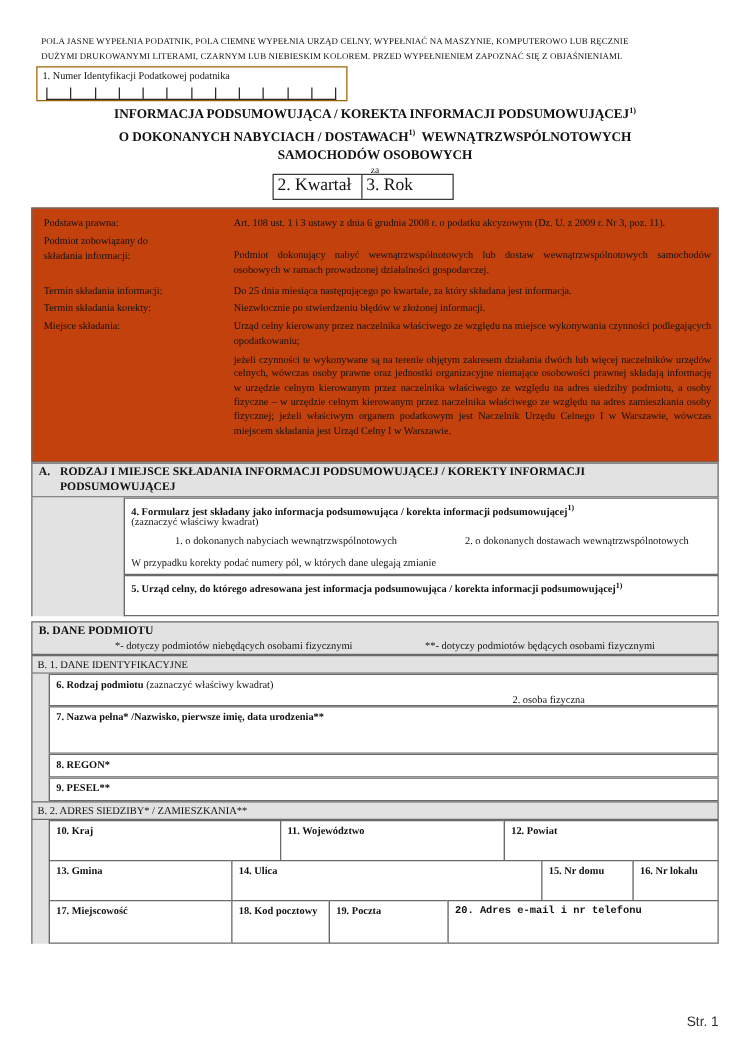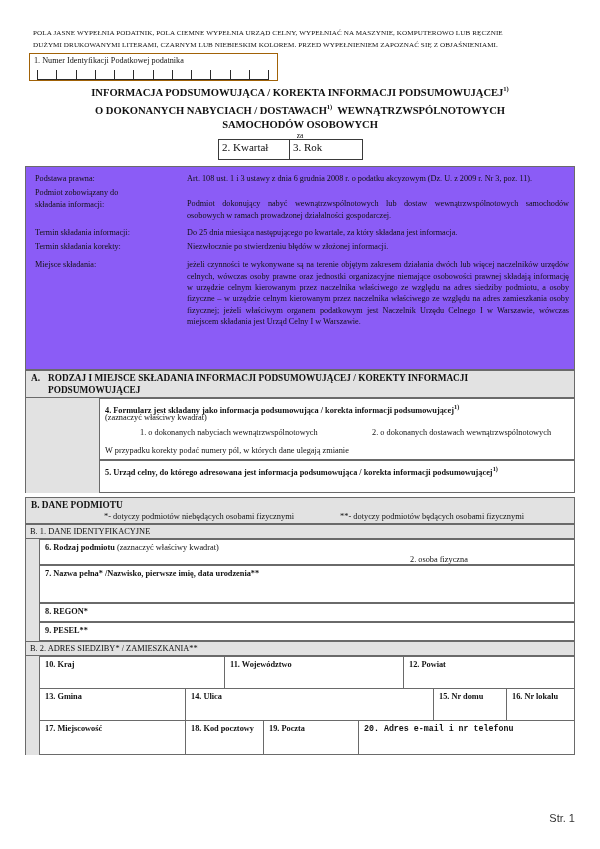--- a/index.html
+++ b/index.html
@@ -101,34 +101,34 @@
     top: 139px;
     width: 145px;
     height: 21px;
     border: 1px solid #3a3a3a;
     box-sizing: border-box;
     display: flex;
   }
   .qy-table > div {
     box-sizing: border-box;
     padding: 1px 3px;
-    font-size: 11px;
+    font-size: 14px;
   }
   .qy-q { width: 71px; border-right: 1px solid #3a3a3a; }
   .qy-y { flex: 1; }
 
   
   .legal {
     position: absolute;
     left: 25px;
     top: 166px;
     width: 550px;
     height: 204px;
     border: 1px solid #6a6a6a;
-    background: #8b5cf6;
+    background: #c2410c;
     box-sizing: border-box;
   }
   .legal-inner {
     position: absolute;
     left: 9px;
     top: 6px;
     width: 534px;
     font-size: 8.2px;
     line-height: 11.3px;
   }
@@ -284,20 +284,21 @@
 
       <div class="lrow">
         <span class="lterm">Termin składania korekty:</span>
         <div class="ldesc nj">Niezwłocznie po stwierdzeniu błędów w złożonej informacji.</div>
       </div>
 
       <div class="gap3"></div>
 
       <div class="lrow">
         <span class="lterm">Miejsce składania:</span>
+        <div class="ldesc">Urząd celny kierowany przez naczelnika właściwego ze względu na miejsce wykonywania czynności podlegających opodatkowaniu;</div>
         <div class="ldesc" style="margin-top:4px">jeżeli czynności te wykonywane są na terenie objętym zakresem działania dwóch lub więcej naczelników urzędów celnych, wówczas osoby prawne oraz jednostki organizacyjne niemające osobowości prawnej składają informację w urzędzie celnym kierowanym przez naczelnika właściwego ze względu na adres siedziby podmiotu, a osoby fizyczne – w urzędzie celnym kierowanym przez naczelnika właściwego ze względu na adres zamieszkania osoby fizycznej; jeżeli właściwym organem podatkowym jest Naczelnik Urzędu Celnego I w Warszawie, wówczas miejscem składania jest Urząd Celny I w Warszawie.</div>
       </div>
 
     </div>
   </div>
 
   <div class="sec-bar" style="left:25px; top:370px; width:550px; height:28px;"></div>
   <div class="sec-head-text" style="left:31px; top:372px;">A.</div>
   <div class="sec-head-text" style="left:48px; top:372px; width:524px;">
     <span>RODZAJ I MIEJSCE SKŁADANIA INFORMACJI PODSUMOWUJĄCEJ / KOREKTY INFORMACJI</span><br>
@@ -317,21 +318,21 @@
   </div>
 
   <div class="cell" style="left:99px; top:460px; width:476px; height:33px;">
     <div class="cell-label" style="width:466px; white-space:normal;">
       <span>5. Urząd celny, do którego adresowana jest informacja podsumowująca / korekta informacji podsumowującej</span><sup>1)</sup>
     </div>
   </div>
 
   <div class="sec-bar" style="left:25px; top:497px; width:550px; height:27px;"></div>
   <div class="sec-head-text" style="left:31px; top:499px;">B. DANE PODMIOTU</div>
-  <div class="sec-sub-text" style="left:104px; top:511px;">*- dotyczy podmiotów niebędących osobami fizycznymi</div>
+  <div class="sec-sub-text" style="left:92px; top:511px;">*- dotyczy podmiotów niebędących osobami fizycznymi</div>
   <div class="sec-sub-text" style="left:340px; top:511px;">**- dotyczy podmiotów będących osobami fizycznymi</div>
 
   <div class="sec-bar" style="left:25px; top:524px; width:550px; height:15px;"></div>
   <div class="sec-sub-text" style="left:30px; top:526px;">B. 1. DANE IDENTYFIKACYJNE</div>
 
   <div class="gray-strip" style="left:25px; top:539px; width:15px; height:102px;"></div>
 
   <div class="cell" style="left:39px; top:539px; width:536px; height:26px;">
     <div class="cell-label">
       <span>6. Rodzaj podmiotu</span>

